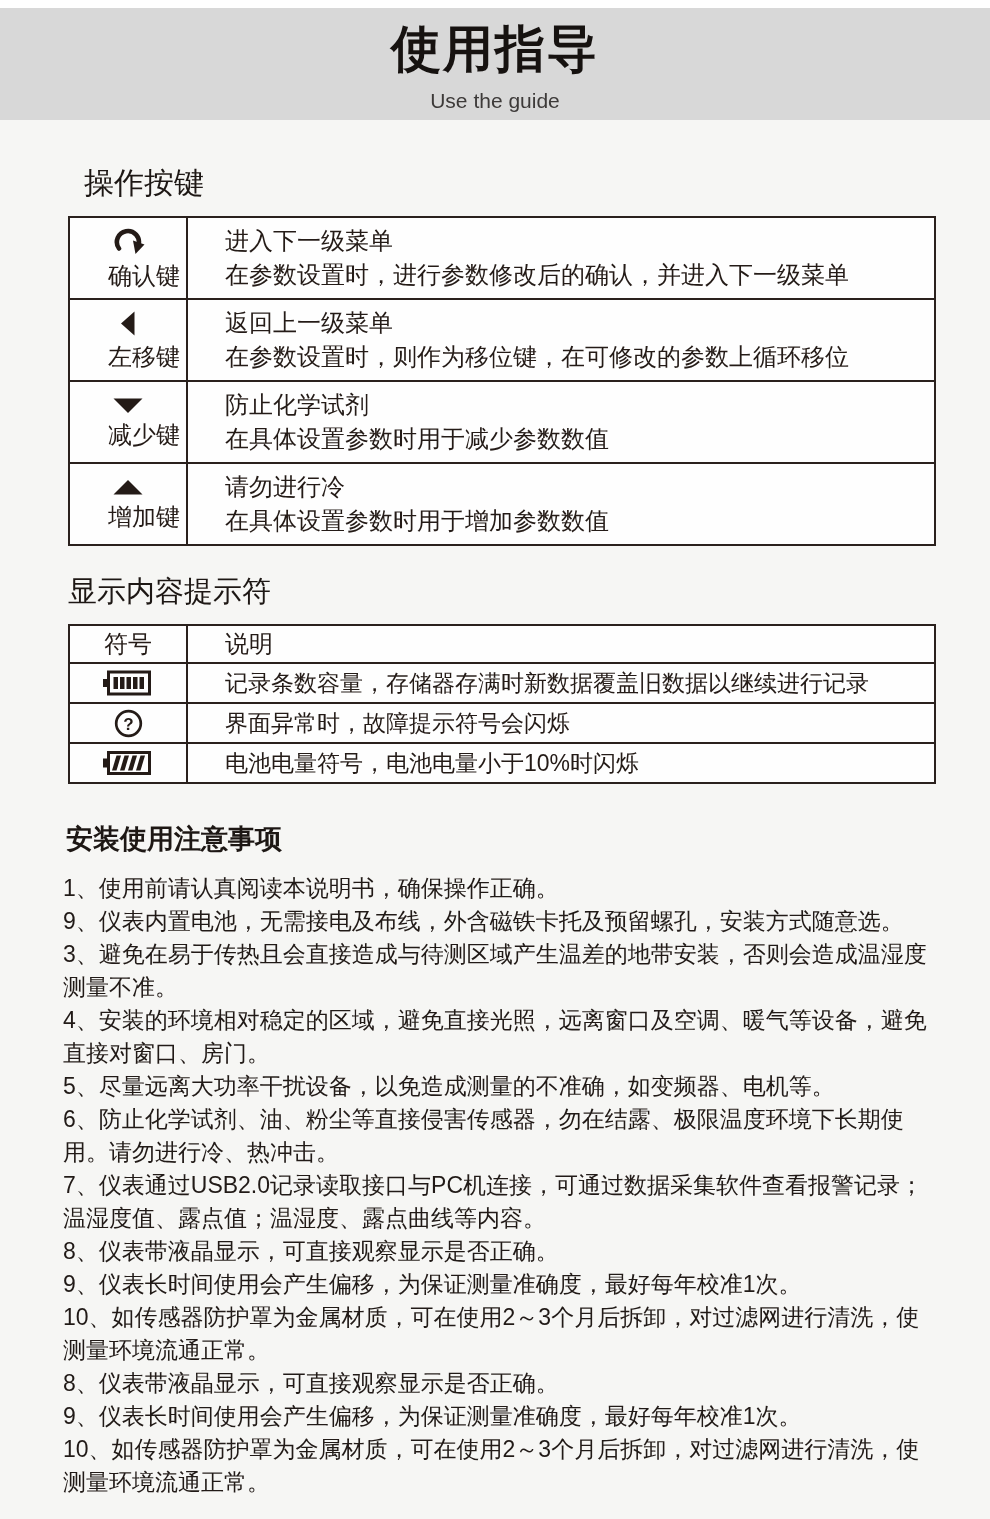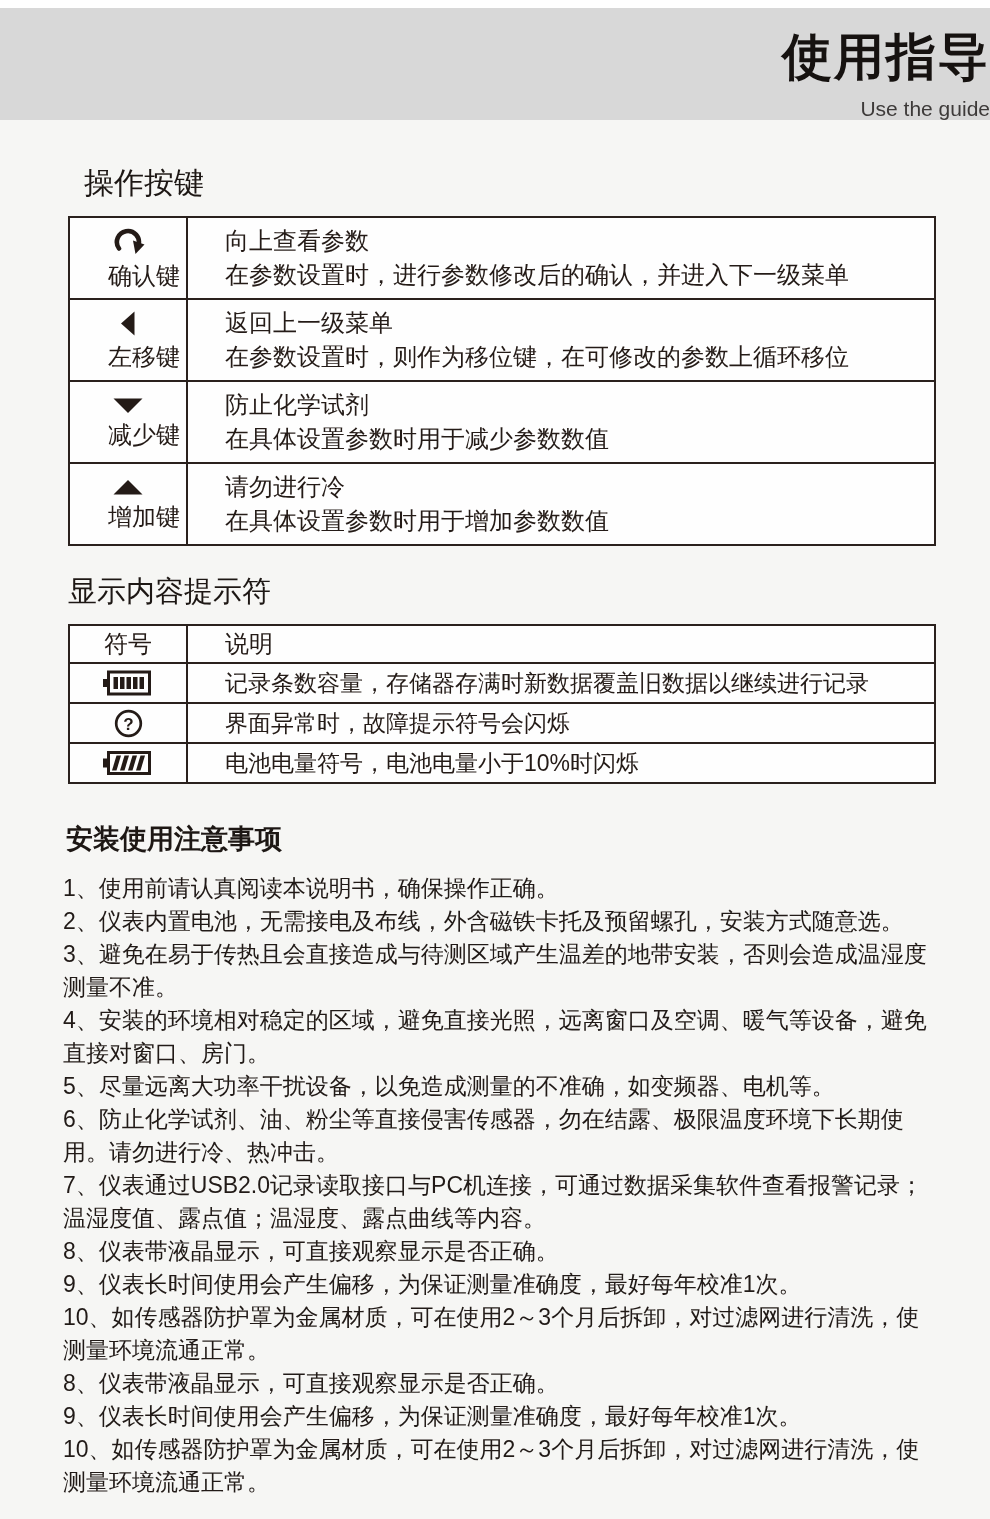--- a/index.html
+++ b/index.html
@@ -7,21 +7,21 @@
     margin: 0; padding: 0;
     width: 990px; height: 1519px;
     background: #f6f6f4;
     font-family: "Liberation Sans", "DejaVu Sans", sans-serif;
     color: #241b17;
     overflow: hidden;
   }
   .top-strip { height: 8px; background: #ffffff; }
   .header-band {
     height: 112px; background: #d8d8d8;
-    text-align: right; padding-top: 21px;
+    text-align: center; padding-top: 13px;
   }
   .page-title {
     font-size: 50px; font-weight: 600; color: #161210;
     letter-spacing: 2px; line-height: 56px;
   }
   .page-subtitle {
     font-size: 21px; color: #3d3a39; line-height: 24px; margin-top: 12px;
   }
   .content { margin-left: 68px; width: 868px; }
   .sec-heading { margin: 0; color: #1d1714; }
@@ -69,21 +69,21 @@
         <col class="col-icon">
         <col>
       </colgroup>
     <tbody id="keys-tbody">
         <tr>
           <td class="key-cell"><span class="key-icon"><svg width="34" height="28" viewBox="0 0 34 28">
                 <path d="M 8 20.5 A 11 11 0 1 1 27.5 17" fill="none" stroke="#241b17" stroke-width="4.6" stroke-linecap="round"></path>
                 <polygon points="22,12.5 33.5,16.5 24.5,26" fill="#241b17"></polygon>
               </svg></span><div class="key-label">确认键</div></td>
           <td class="desc-cell">
-            <div class="desc-line">向上查看参数</div>
+            <div class="desc-line">进入下一级菜单</div>
             <div class="desc-line">在参数设置时，进行参数修改后的确认，并进入下一级菜单</div>
           </td>
         </tr>
         <tr>
           <td class="key-cell"><span class="key-icon"><svg width="20" height="27" viewBox="0 0 20 27">
                 <polygon points="16.5,1.5 16.5,25.5 3,13.5" fill="#241b17"></polygon>
               </svg></span><div class="key-label">左移键</div></td>
           <td class="desc-cell">
             <div class="desc-line">返回上一级菜单</div>
             <div class="desc-line">在参数设置时，则作为移位键，在可修改的参数上循环移位</div>
@@ -154,21 +154,21 @@
               </svg></span></td>
           <td class="sym-desc">电池电量符号，电池电量小于10%时闪烁</td>
         </tr>
       </tbody>
   </table>
 
   <h2 class="sec-heading heading-notes">安装使用注意事项</h2>
 
   <div class="notes" id="notes-list">
       <p>1、使用前请认真阅读本说明书，确保操作正确。</p>
-      <p>2、仪表内置电池，无需接电及布线，外含磁铁卡托及预留螺孔，安装方式随意选。</p>
+      <p>9、仪表内置电池，无需接电及布线，外含磁铁卡托及预留螺孔，安装方式随意选。</p>
       <p>3、避免在易于传热且会直接造成与待测区域产生温差的地带安装，否则会造成温湿度测量不准。</p>
       <p>4、安装的环境相对稳定的区域，避免直接光照，远离窗口及空调、暖气等设备，避免直接对窗口、房门。</p>
       <p>5、尽量远离大功率干扰设备，以免造成测量的不准确，如变频器、电机等。</p>
       <p>6、防止化学试剂、油、粉尘等直接侵害传感器，勿在结露、极限温度环境下长期使用。请勿进行冷、热冲击。</p>
       <p>7、仪表通过USB2.0记录读取接口与PC机连接，可通过数据采集软件查看报警记录；温湿度值、露点值；温湿度、露点曲线等内容。</p>
       <p>8、仪表带液晶显示，可直接观察显示是否正确。</p>
       <p>9、仪表长时间使用会产生偏移，为保证测量准确度，最好每年校准1次。</p>
       <p>10、如传感器防护罩为金属材质，可在使用2～3个月后拆卸，对过滤网进行清洗，使测量环境流通正常。</p>
       <p>8、仪表带液晶显示，可直接观察显示是否正确。</p>
       <p>9、仪表长时间使用会产生偏移，为保证测量准确度，最好每年校准1次。</p>

